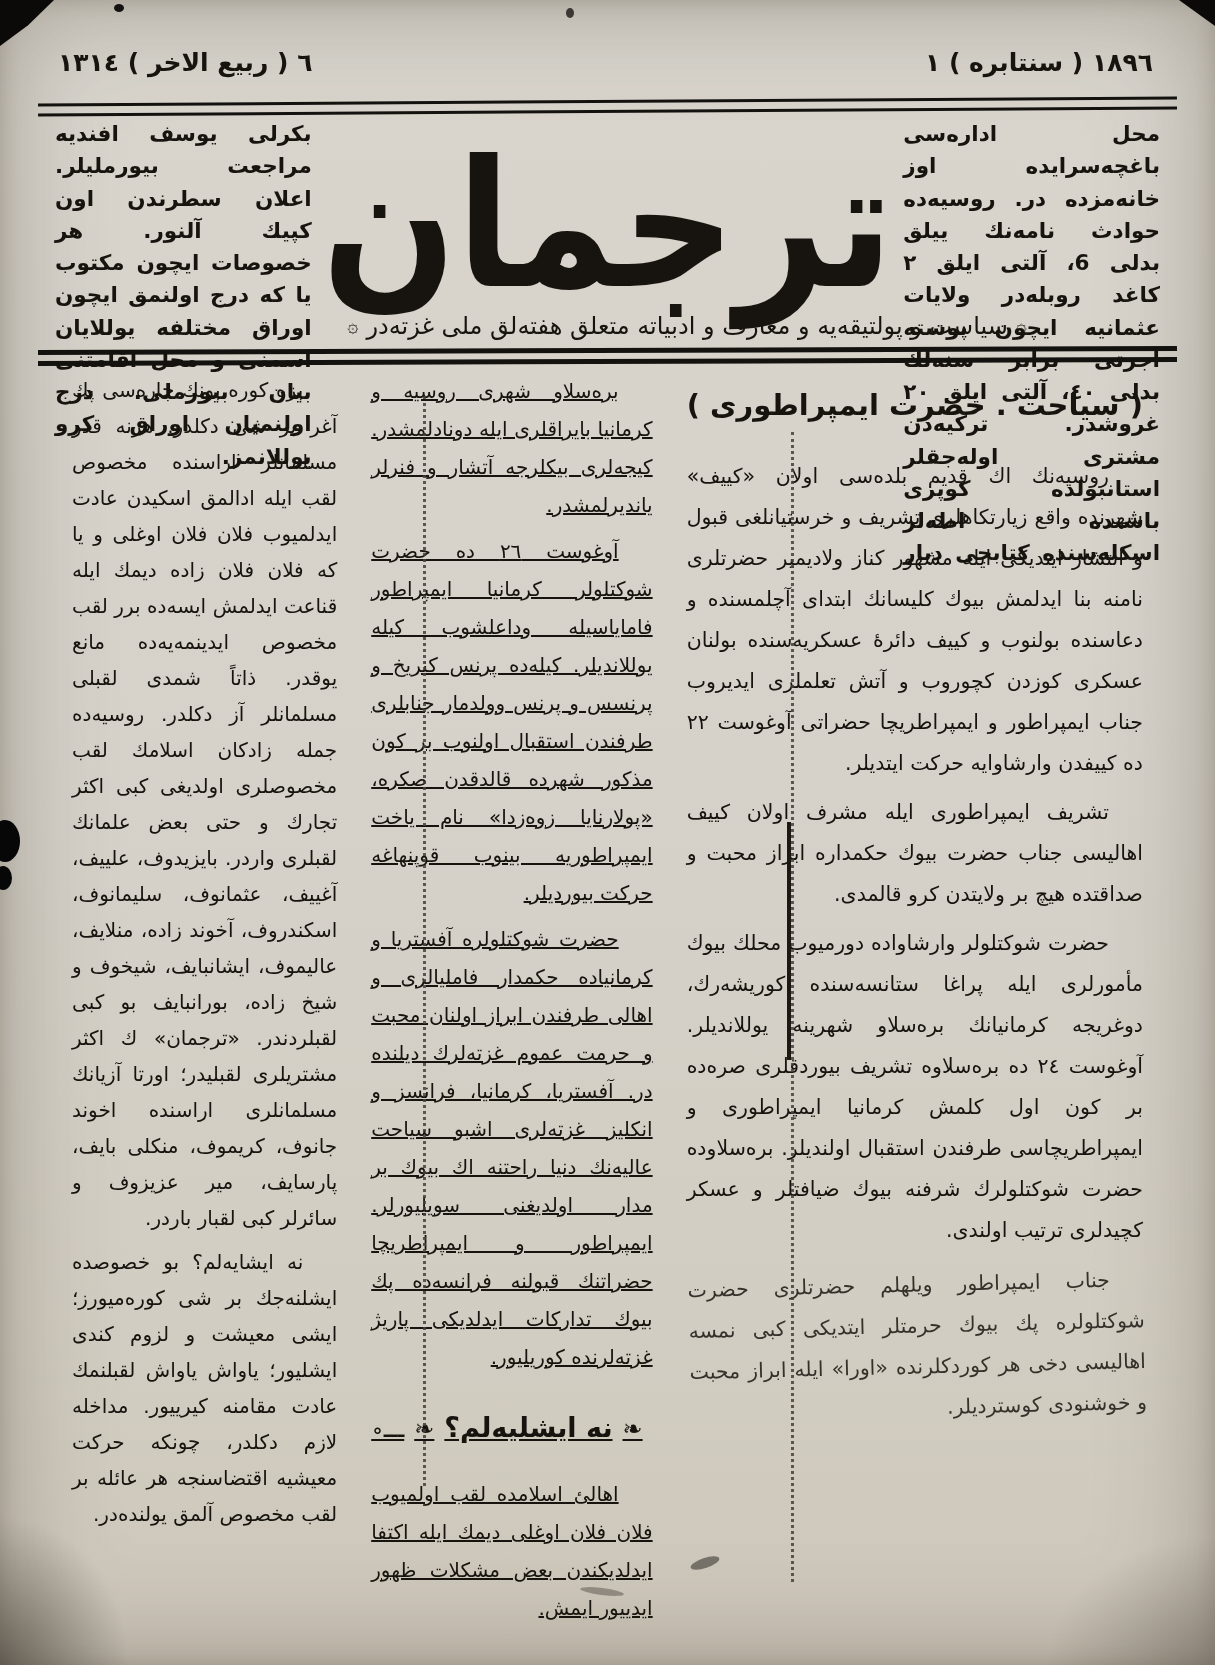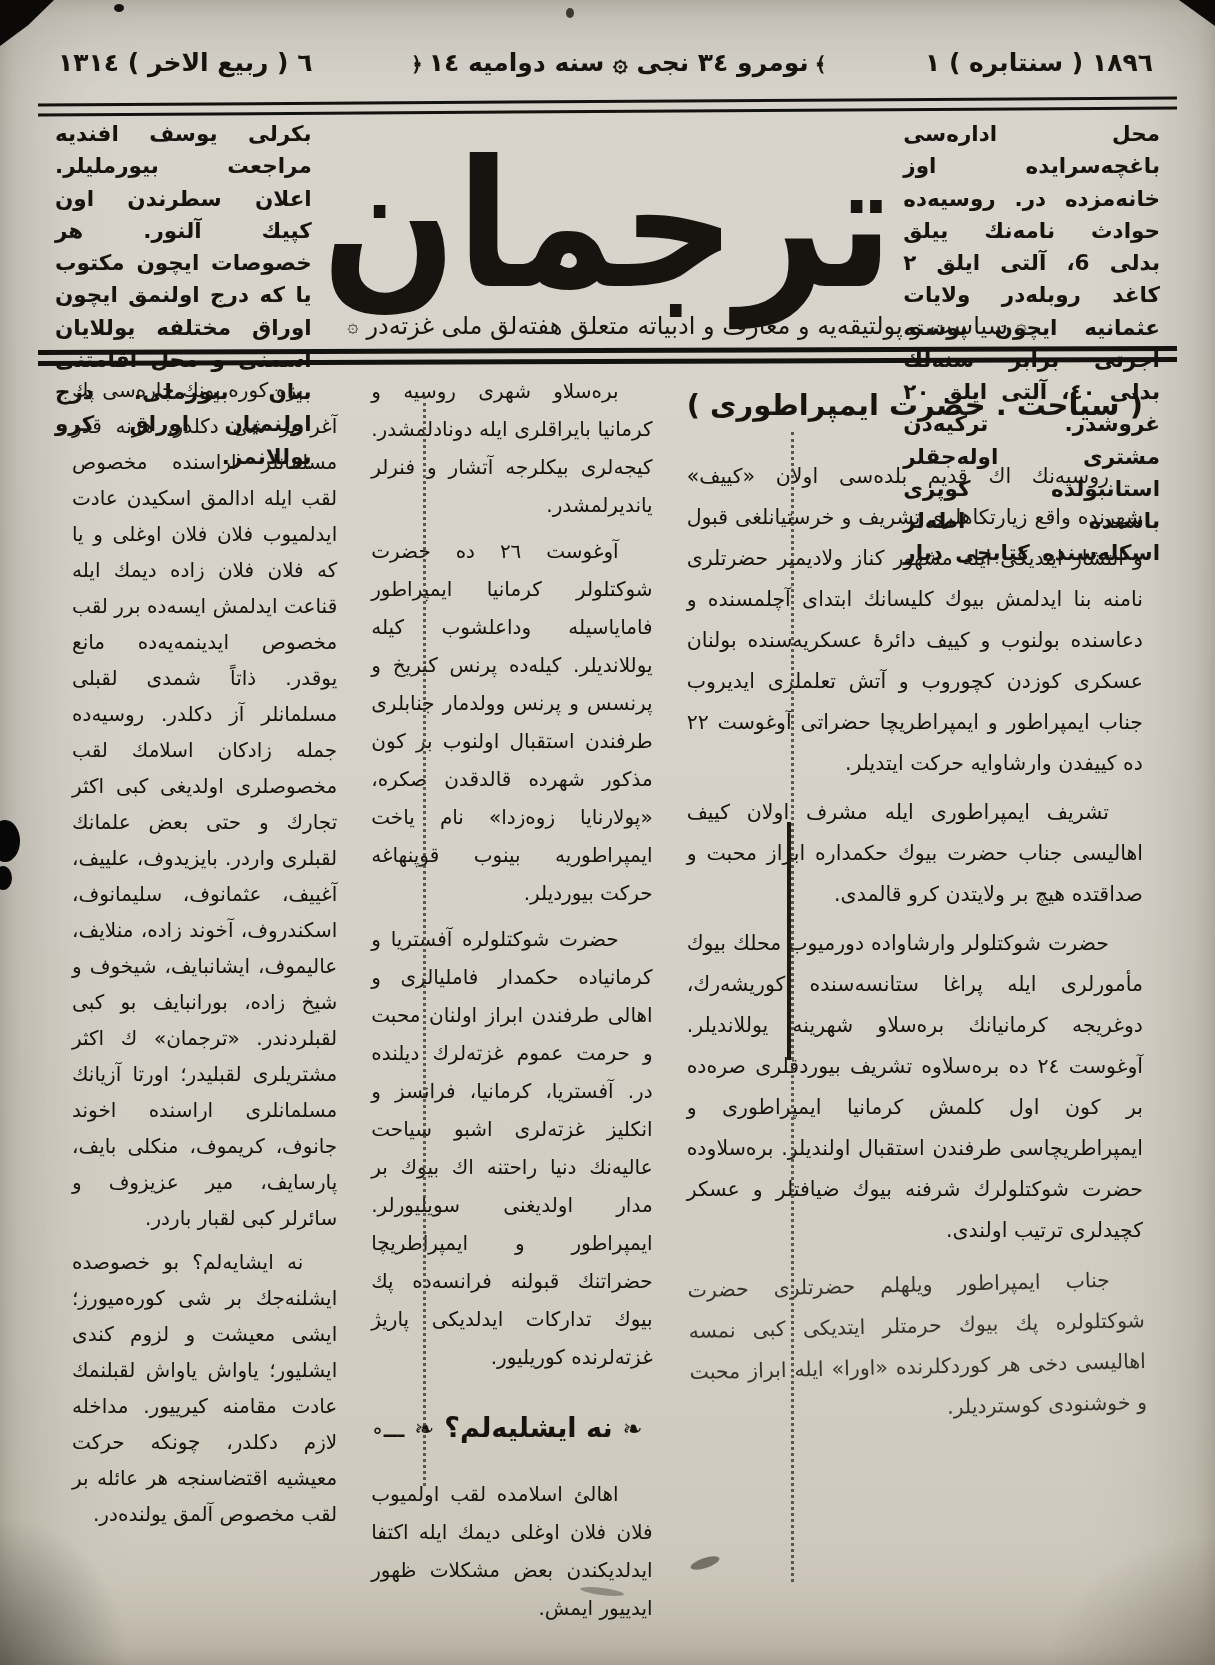--- a/index.html
+++ b/index.html
@@ -43,21 +43,21 @@
     position:absolute;top:312px;left:180px;right:180px;
     font-size:24px;font-weight:normal;letter-spacing:.5px;white-space:nowrap;
   }
   .subtitle .orn{font-size:19px;padding:0 8px;vertical-align:2px;}
   
   .columns{position:absolute;top:372px;left:55px;right:55px;bottom:26px;display:flex;overflow:hidden;}
   .col{flex:1;padding:0 17px;text-align:justify;}
   .col p{margin:0 0 8px;}
   .indent{text-indent:34px;}
   .col-right{font-size:20.5px;line-height:2.0;}
-  .col-middle{font-size:20px;line-height:1.9;}
+  .col-middle{font-size:20px;line-height:1.9;text-decoration:underline;}
   .col-left{font-size:20px;line-height:1.8;}
   .headline{
     margin:4px 0 22px;text-align:center;font-size:29px;font-weight:bold;
     letter-spacing:1px;white-space:nowrap;
   }
   .tilted{transform:rotate(-1.4deg);opacity:.84;transform-origin:right top;}
   .section-header{
     margin:26px 0 22px;text-align:center;font-size:27px;font-weight:bold;white-space:nowrap;
   }
   .section-header .orn{font-size:24px;padding:0 10px;font-weight:normal;}
@@ -80,23 +80,20 @@
   .corner-bl{bottom:0;left:0;width:130px;height:150px;background:radial-gradient(ellipse at 0% 100%,rgba(40,36,29,.5),transparent 70%);}
   .corner-br{bottom:0;right:0;width:170px;height:130px;background:radial-gradient(ellipse at 100% 100%,rgba(62,55,44,.32),transparent 70%);}
 </style>
 </head>
 <body>
 
 <div class="paper">
 
   <div class="dateline">
     <span>١٨٩٦ ( سنتابره ) ١</span>
-    <span>
-      <span class="orn">﴾</span><span>نومرو ٣٤ نجى ۞ سنه دواميه ١٤</span><span class="orn">﴿</span>
-    </span>
     <span>٦ ( ربيع الاخر ) ١٣١٤</span>
   </div>
 
   <div class="rule rule-top"></div>
 
   <div class="masthead">
     <div class="notice notice-admin">محل اداره‌سى باغچه‌سرايده اوز خانه‌مزده در. روسيه‌ده حوادث نامه‌نك ييلق بدلى 6، آلتى ايلق ٢ كاغد روبله‌در ولايات عثمانيه ايچون پوسته اجرتى برابر سنه‌لك بدلى ٤٠، آلتى ايلق ٢٠ غروشدر. تركيه‌دن مشترى اوله‌جقلر استانبولده كوپرى باشنده اطه‌لر اسكله‌سنده كتابجى ديار</div>
     <div class="title-wrap">
       <div class="title">ترجمان</div>
     </div>

